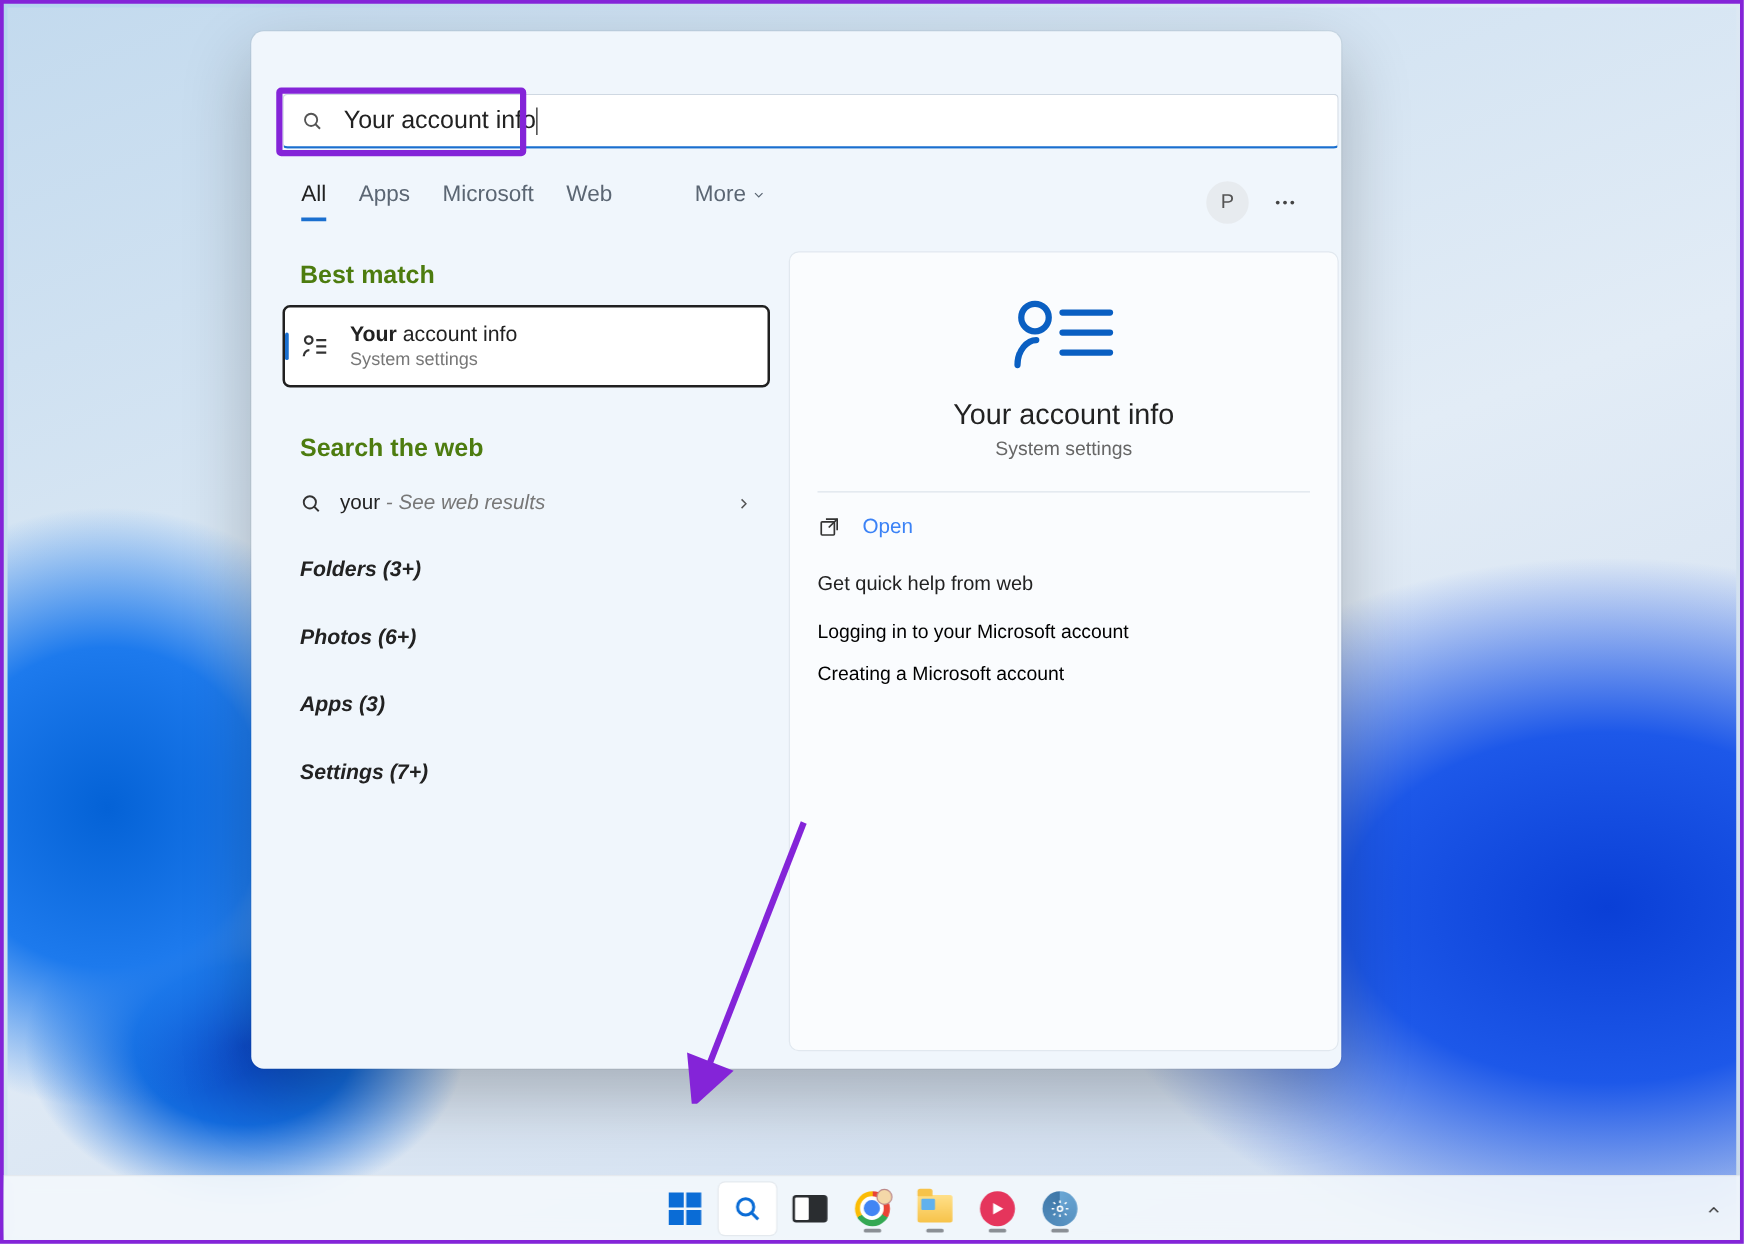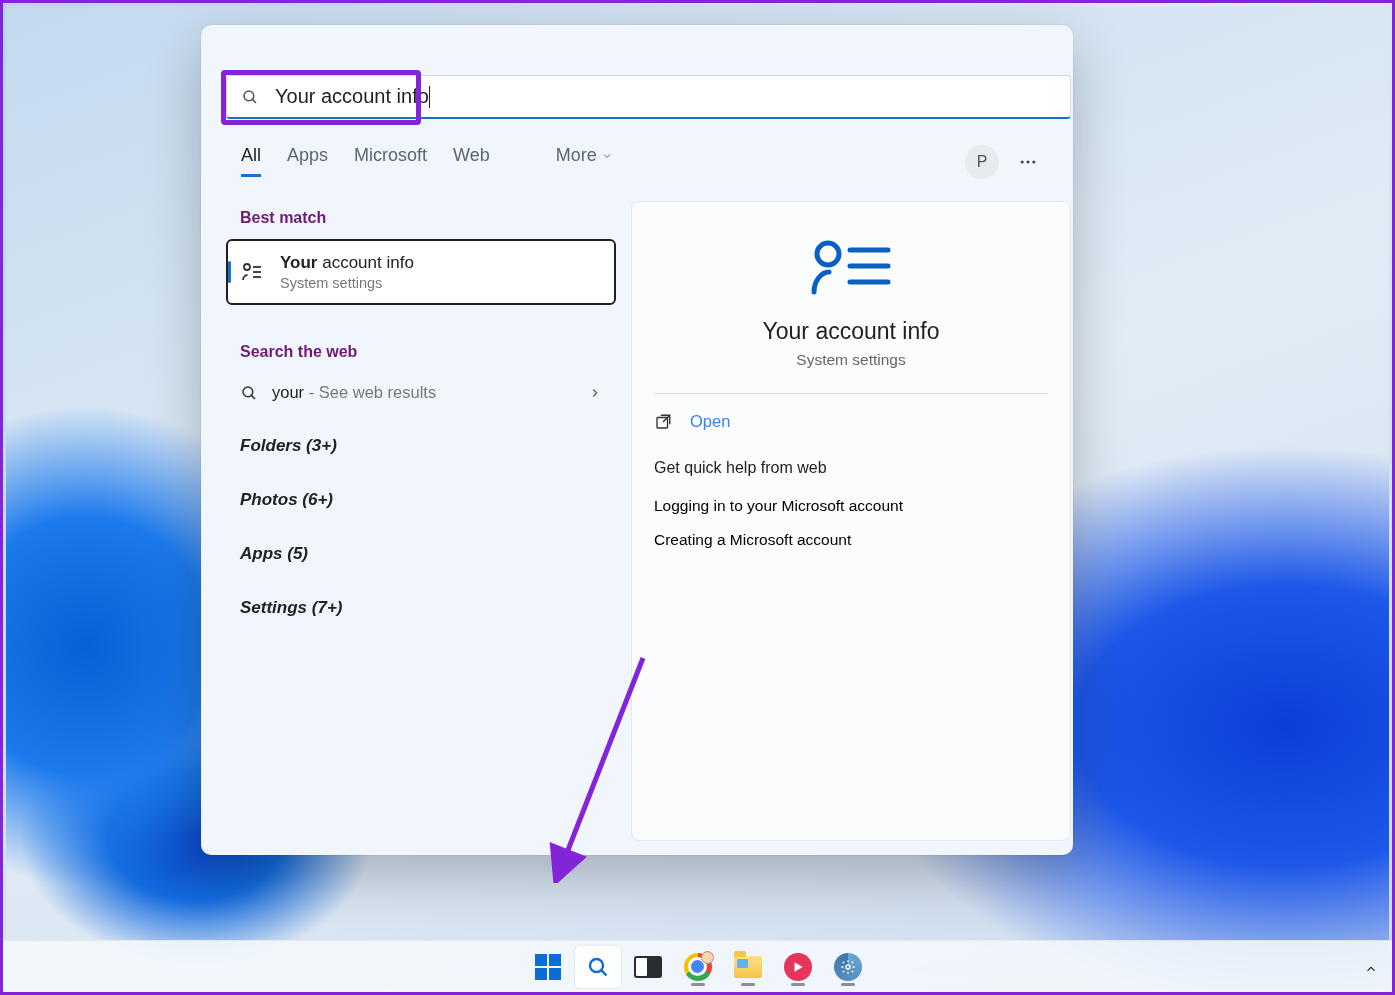--- a/index.html
+++ b/index.html
@@ -72,21 +72,21 @@
     background: #e7ebef; color:#555;
     display:flex; align-items:center; justify-content:center;
     font-size: 16px;
   }
   .dots-btn { width:30px; height:30px; display:flex; align-items:center; justify-content:center; border-radius:4px;}
   .left-col {
     position: absolute;
     left: 25px; top: 176px;
     width: 390px;
   }
-  .section-heading { font-size: 16px; font-weight: 600; color:#701a75; padding: 8px 14px 12px; }
+  .section-heading { font-size: 20px; font-weight: 600; color:#4d7c0f; padding: 8px 14px 12px; }
   .best-match-item {
     border: 2px solid #202020;
     border-radius: 6px;
     background: #fff;
     padding: 12px 14px 12px 10px;
     display: flex; align-items: center; gap: 14px;
     position: relative;
   }
   .best-match-item::before {
     content:""; position:absolute; left:0; top:50%; transform:translateY(-50%);
@@ -94,21 +94,21 @@
   }
   .bm-icon { width:28px; height:28px; display:flex; align-items:center; justify-content:center; color:#333;}
   .bm-title { font-size:17px; color:#222; }
   .bm-title b { font-weight:600; }
   .bm-sub { font-size:14.5px; color:#777; margin-top:2px;}
   .search-web-row {
     display:flex; align-items:center; gap:14px;
     padding:10px 14px; border-radius:6px; cursor:pointer;
   }
   .sw-text { flex:1; font-size:16.5px; color:#222;}
-  .sw-text .suffix { color:#777; }
+  .sw-text .suffix { color:#777;font-style:italic; }
   .category-row {
     padding:10px 14px; font-size:17px; font-weight:600; color:#222;
     border-radius:6px; cursor:pointer;
     margin-top: 14px;
     font-style: italic;
   }
   .right-panel {
     position:absolute;
     left: 430px; top:176px;
     width: 440px; height: 640px;
@@ -240,21 +240,21 @@
           <line x1="20" y1="20" x2="15.2" y2="15.2"></line>
         </svg>
       <div class="sw-text"><span>your</span><span class="suffix"> - See web results</span></div>
       <svg width="14" height="14" viewBox="0 0 24 24" fill="none" stroke="#555" stroke-width="2">
           <polyline points="9 6 15 12 9 18"></polyline>
         </svg>
     </div>
 
     <div class="category-row">Folders (3+)</div>
     <div class="category-row">Photos (6+)</div>
-    <div class="category-row">Apps (5)</div>
+    <div class="category-row">Apps (3)</div>
     <div class="category-row">Settings (7+)</div>
   </div>
 
   <div class="right-panel">
     <div class="rp-icon">
       <svg viewBox="0 0 90 60" width="90" height="60" fill="none" stroke="#0a5fc2" stroke-width="5" stroke-linecap="round">
           <circle cx="22" cy="18" r="11"></circle>
           <path d="M8 56c0-12 8-20 15-20"></path>
           <line x1="44" y1="14" x2="82" y2="14"></line>
           <line x1="44" y1="30" x2="82" y2="30"></line>

